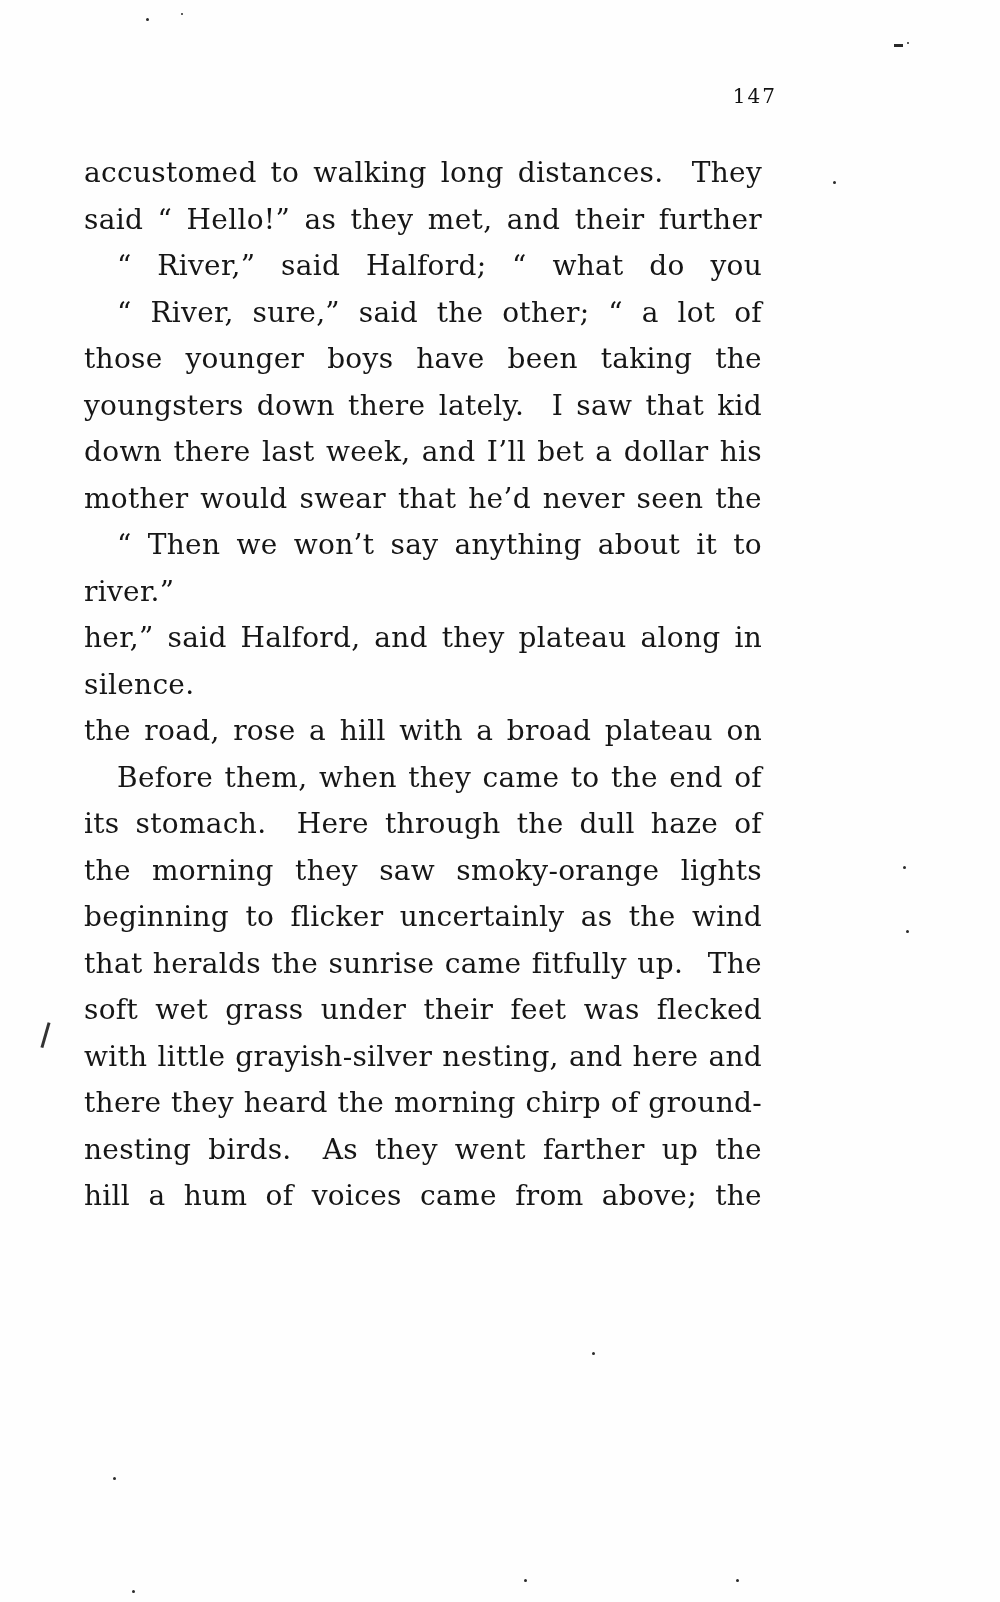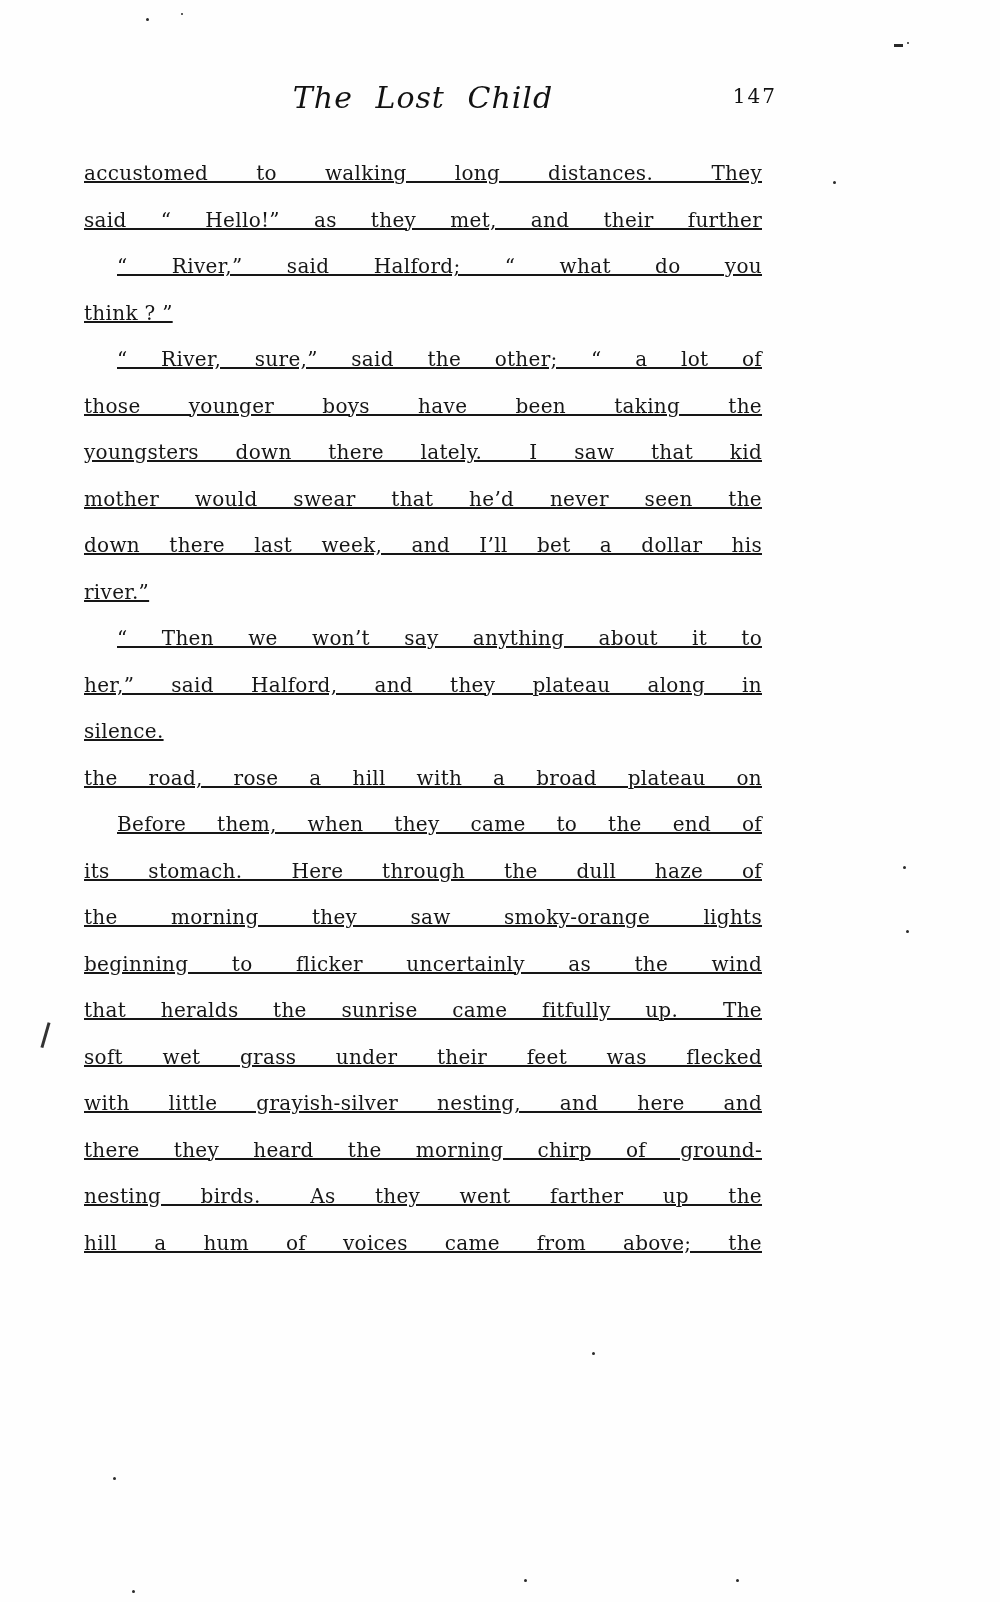--- a/index.html
+++ b/index.html
@@ -40,27 +40,26 @@
     letter-spacing: 2px;
     color: #121212;
   }
   .body-text {
     position: absolute;
     left: 84px;
     top: 150px;
     width: 678px;
   }
   .line {
-    font-size: 20px;
+    font-size: 28px;
     line-height: 46.5px;
     text-align: justify;
     text-align-last: justify;
     letter-spacing: 0.3px;
     white-space: normal;
-    text-decoration: underline;
   }
   .line.end {
     text-align-last: left;
   }
   .line.indent {
     text-indent: 33px;
   }
   .mark {
     position: absolute;
     background: #2a2a2a;
@@ -70,38 +69,34 @@
     width: 2.5px;
     background: #333;
     transform: rotate(16deg);
   }
 </style>
 </head>
 <body>
 
 <div class="page">
 
-  <div class="running-header">
-    <span class="page-title">The Lost Child</span>
-  </div>
 
   <div class="page-number">147</div>
 
   <div class="body-text">
       <div class="line">accustomed to walking long distances.  They</div>
       <div class="line">said “ Hello!” as they met, and their further</div>
       <div class="line indent">“ River,” said Halford; “ what do you</div>
-      <div class="line end">think ? ”</div>
       <div class="line indent">“ River, sure,” said the other; “ a lot of</div>
       <div class="line">those younger boys have been taking the</div>
       <div class="line">youngsters down there lately.  I saw that kid</div>
+      <div class="line">down there last week, and I’ll bet a dollar his</div>
       <div class="line">mother would swear that he’d never seen the</div>
-      <div class="line">down there last week, and I’ll bet a dollar his</div>
+      <div class="line indent">“ Then we won’t say anything about it to</div>
       <div class="line end">river.”</div>
-      <div class="line indent">“ Then we won’t say anything about it to</div>
       <div class="line">her,” said Halford, and they plateau along in</div>
       <div class="line end">silence.</div>
       <div class="line">the road, rose a hill with a broad plateau on</div>
       <div class="line indent">Before them, when they came to the end of</div>
       <div class="line">its stomach.  Here through the dull haze of</div>
       <div class="line">the morning they saw smoky-orange lights</div>
       <div class="line">beginning to flicker uncertainly as the wind</div>
       <div class="line">that heralds the sunrise came fitfully up.  The</div>
       <div class="line">soft wet grass under their feet was flecked</div>
       <div class="line">with little grayish-silver nesting, and here and</div>

